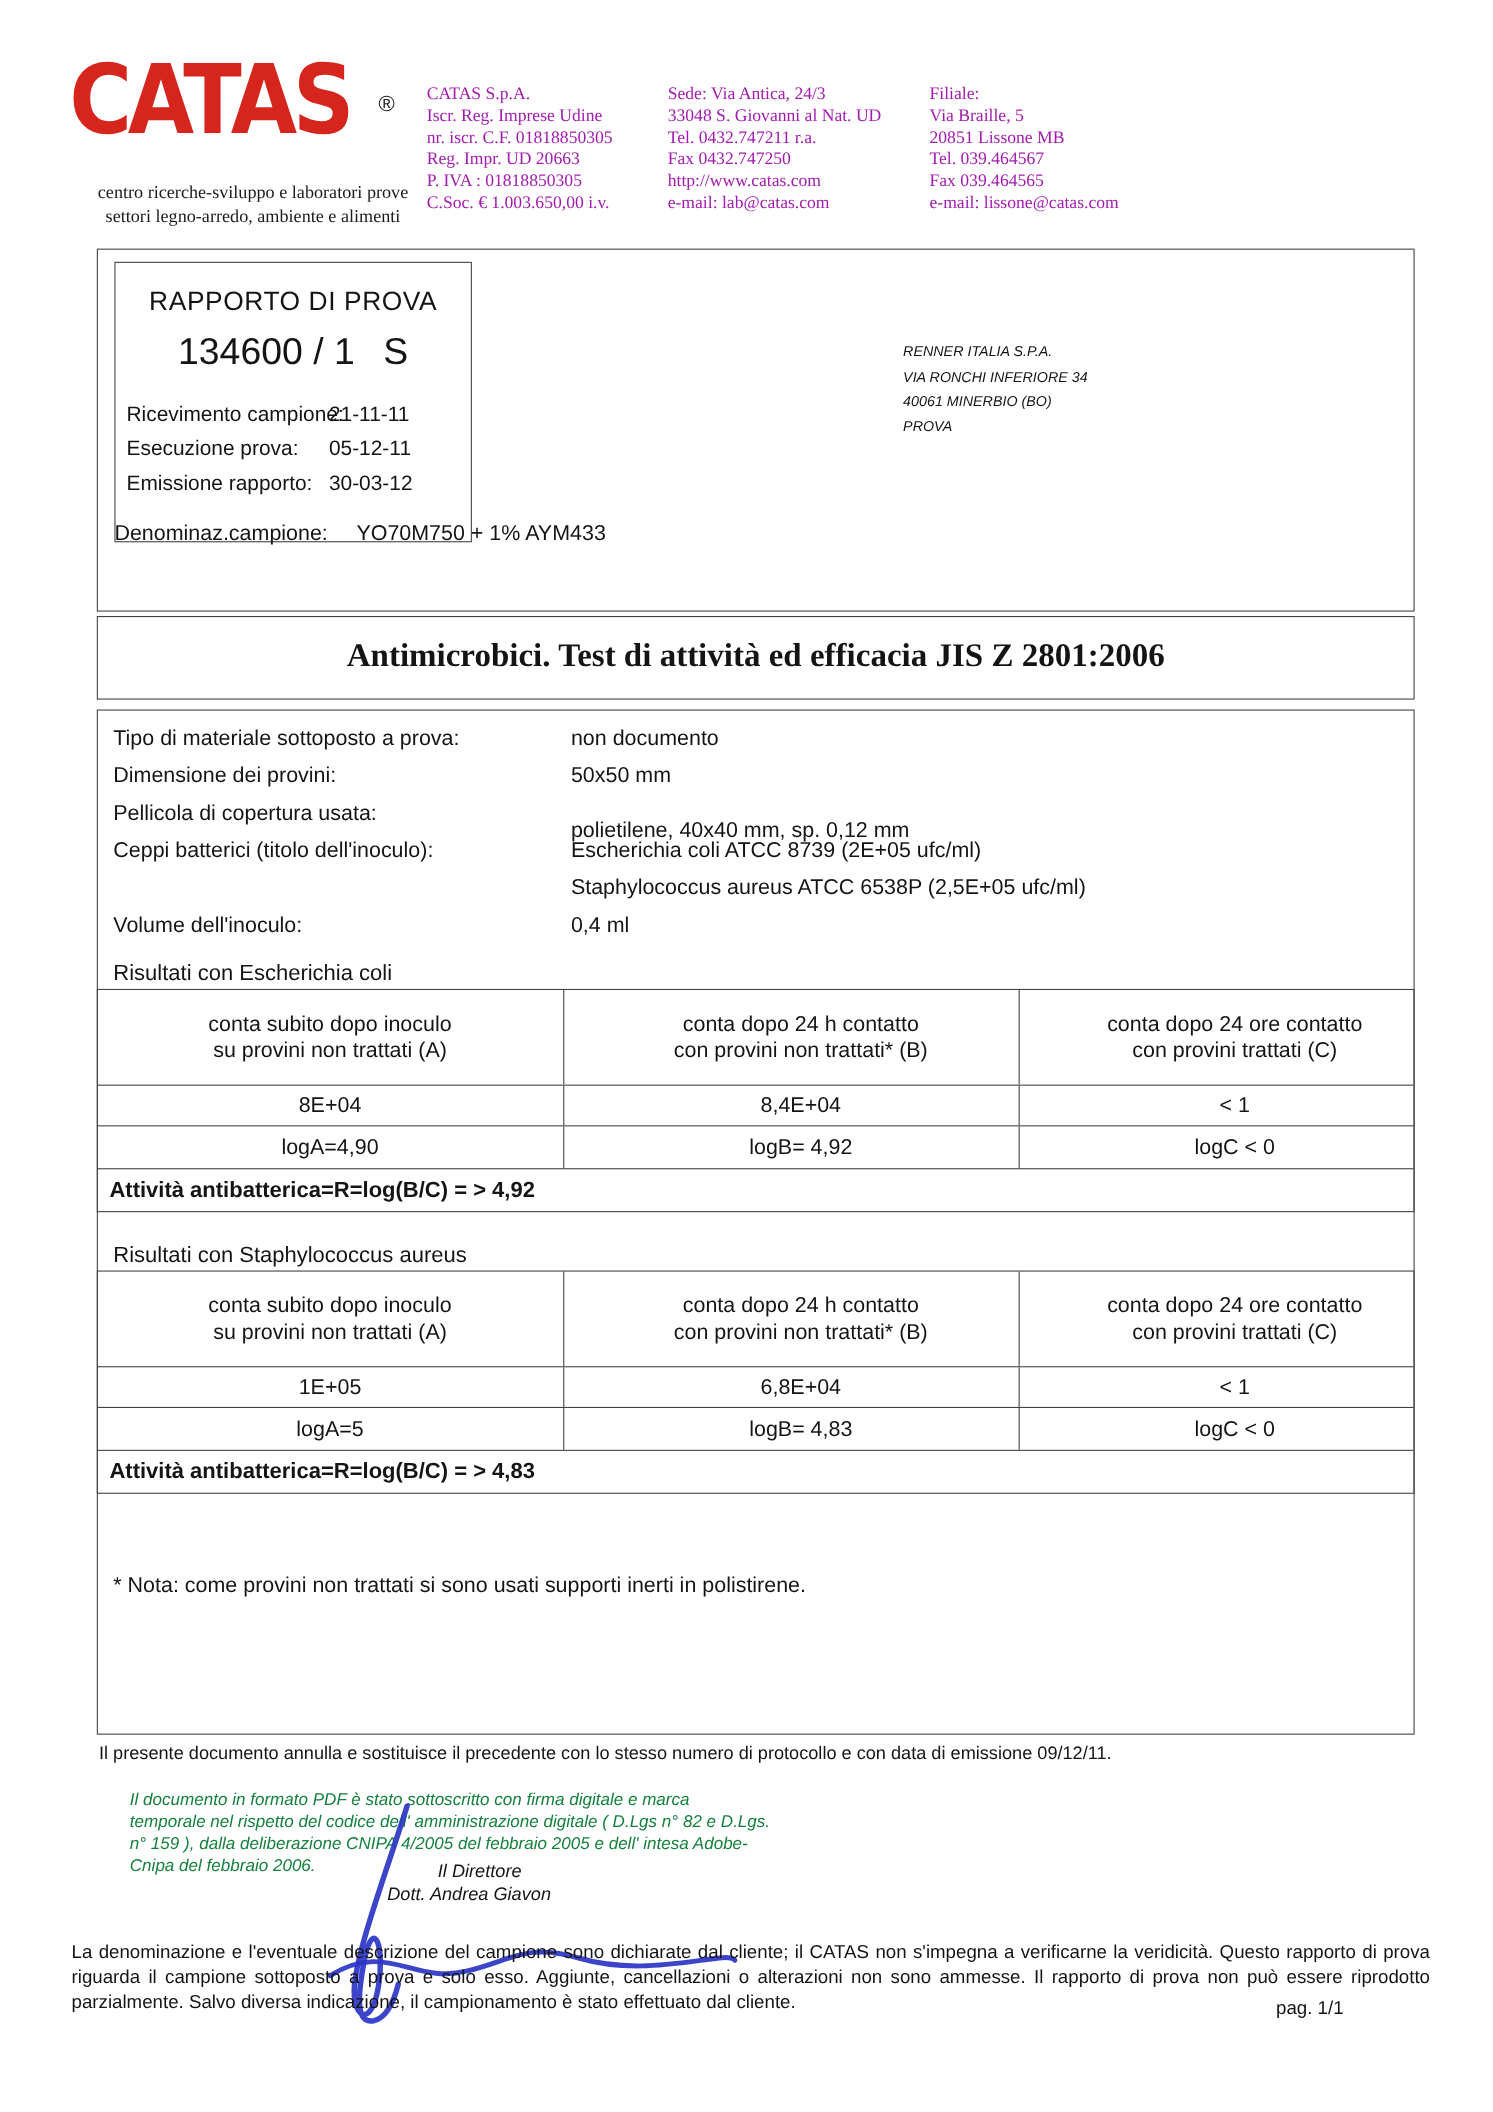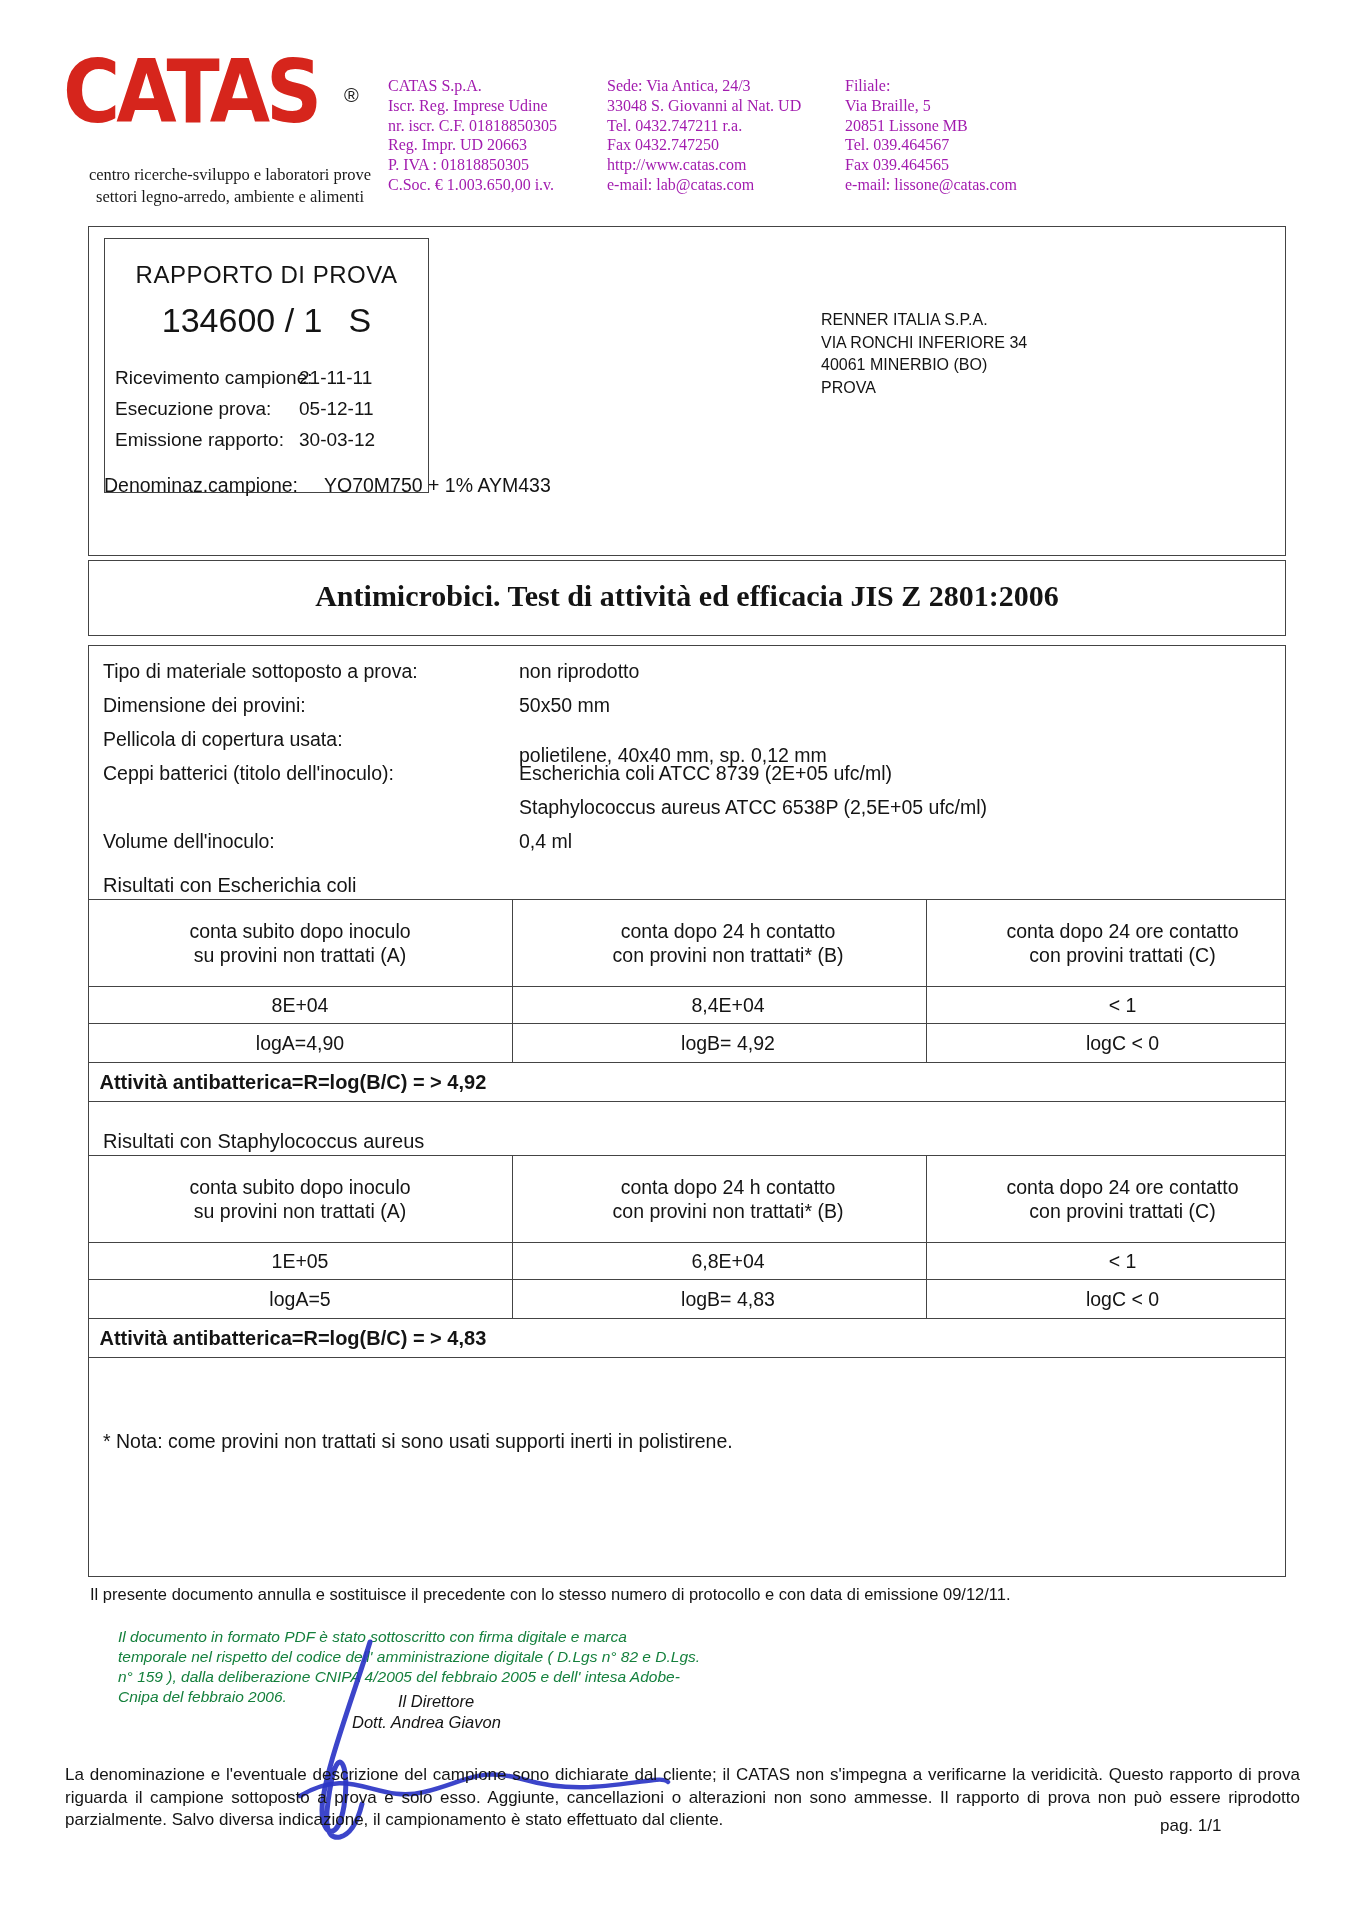--- a/index.html
+++ b/index.html
@@ -29,21 +29,21 @@
   .box-main{top:645px;height:930px;}
 
   .report-box{position:absolute;left:15px;top:11px;width:323px;height:253px;border:1.5px solid #444;}
   .report-box-title{position:absolute;left:0;top:22px;width:100%;text-align:center;font-size:24px;letter-spacing:.5px;}
   .report-number{position:absolute;left:0;top:62px;width:100%;text-align:center;font-size:34px;}
   .report-number .suffix{margin-left:26px;}
   .rfield{position:absolute;left:10px;font-size:19px;white-space:nowrap;}
   .rfield .val{position:absolute;left:184px;}
   .denominaz{position:absolute;left:15px;top:247px;font-size:19.5px;white-space:nowrap;}
   .denominaz .val{position:absolute;left:220px;}
-  .recipient{position:absolute;left:732px;top:82px;font-size:16px;line-height:22.5px;}
+  .recipient{position:absolute;left:732px;top:82px;font-size:13px;line-height:22.5px;font-style:italic;}
   .recipient span{display:block;}
 
   .doc-title{position:absolute;left:0;top:18px;width:100%;text-align:center;
     font-family:"Liberation Serif",serif;font-weight:bold;font-size:30px;}
 
   
   .spec-label{position:absolute;left:14px;font-size:19.5px;white-space:nowrap;}
   .spec-value{position:absolute;left:430px;font-size:19.5px;white-space:nowrap;}
 
   .section-title{position:absolute;left:14px;font-size:20px;white-space:nowrap;}
@@ -139,21 +139,21 @@
   </div>
 </div>
 
 <div class="frame box-title">
   <div class="doc-title">Antimicrobici. Test di attività ed efficacia JIS Z 2801:2006</div>
 </div>
 
 <div class="frame box-main">
 
   <div class="spec-label" style="top:14px;">Tipo di materiale sottoposto a prova:</div>
-  <div class="spec-value" style="top:14px;">non riprodotto</div>
+  <div class="spec-value" style="top:14px;">non documento</div>
   <div class="spec-label" style="top:48px;">Dimensione dei provini:</div>
   <div class="spec-value" style="top:48px;">50x50 mm</div>
   <div class="spec-label" style="top:82px;">Pellicola di copertura usata:</div>
   <div class="spec-value" style="top:82px;margin-top:16px;">polietilene, 40x40 mm, sp. 0,12 mm</div>
   <div class="spec-label" style="top:116px;">Ceppi batterici (titolo dell'inoculo):</div>
   <div class="spec-value" style="top:116px;">Escherichia coli ATCC 8739 (2E+05 ufc/ml)</div>
   <div class="spec-value" style="top:150px;">Staphylococcus aureus ATCC 6538P (2,5E+05 ufc/ml)</div>
   <div class="spec-label" style="top:184px;">Volume dell'inoculo:</div>
   <div class="spec-value" style="top:184px;">0,4 ml</div>
 

